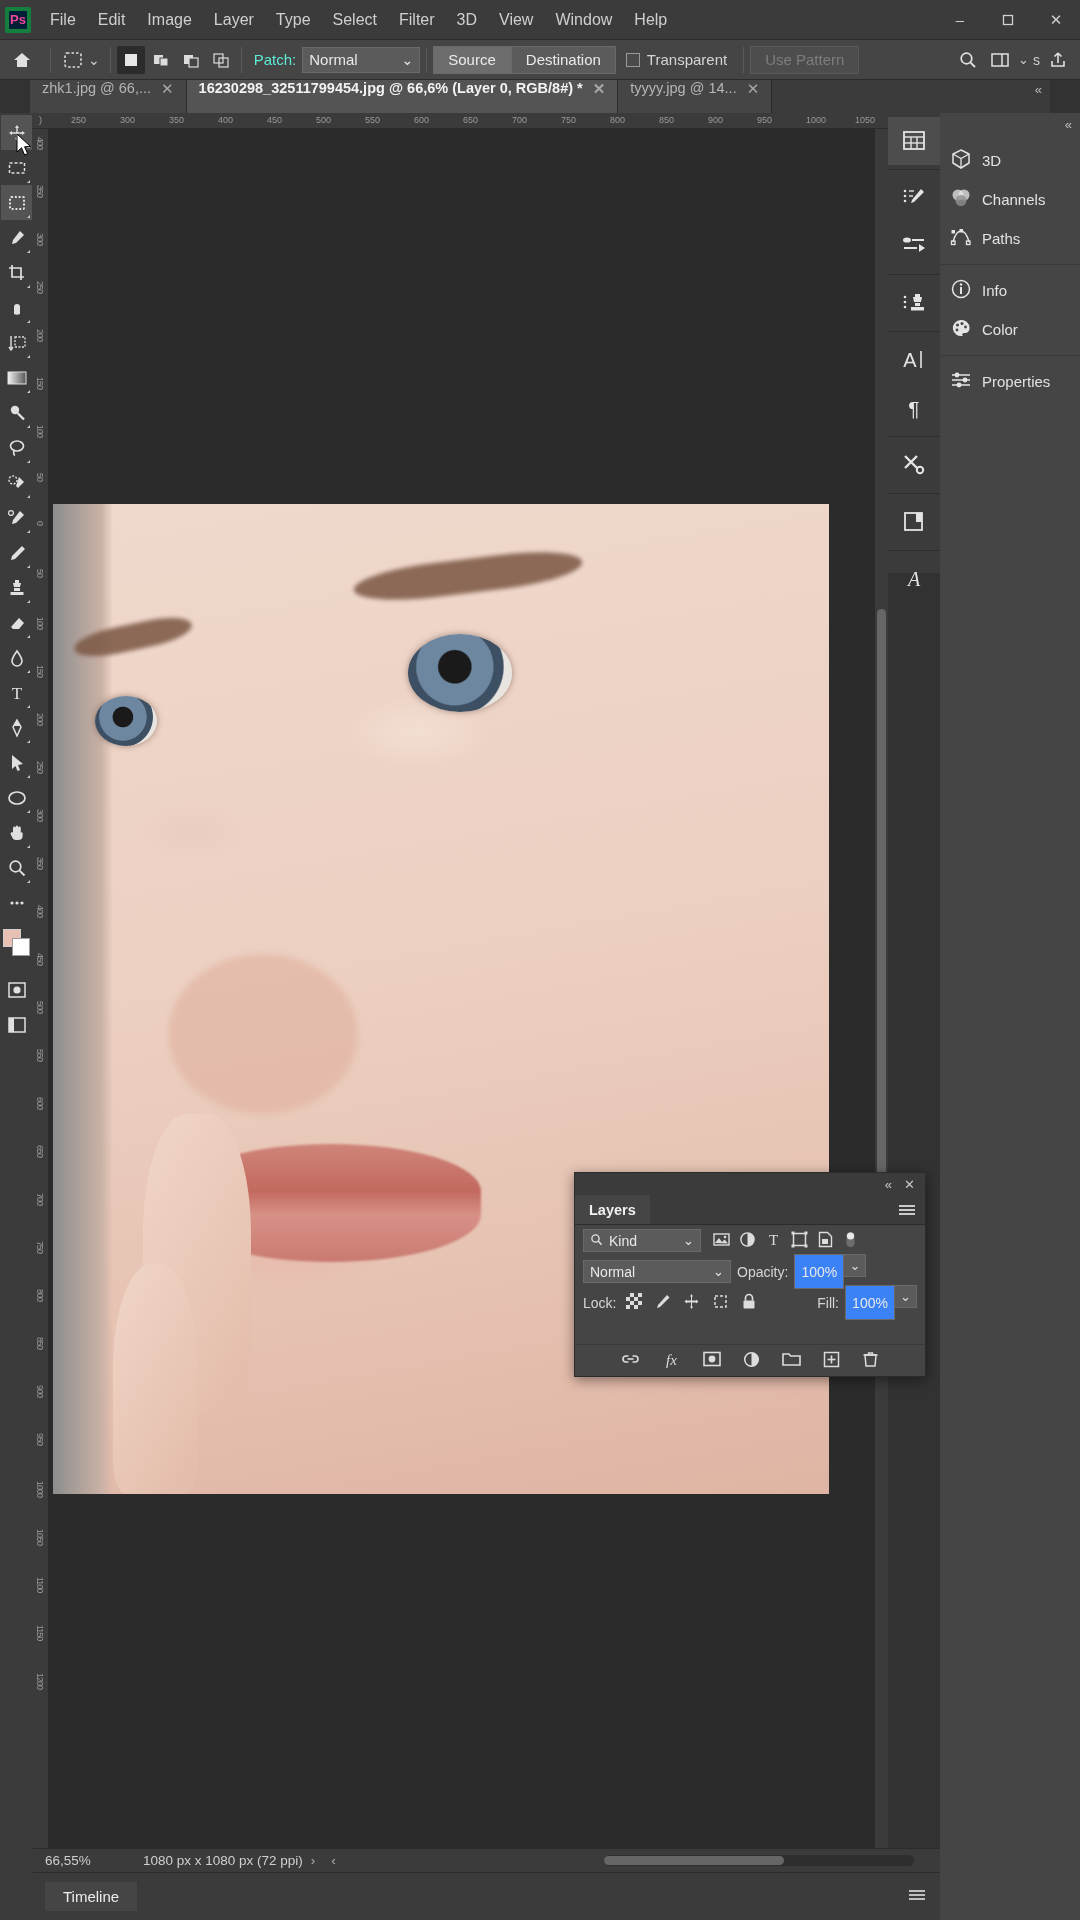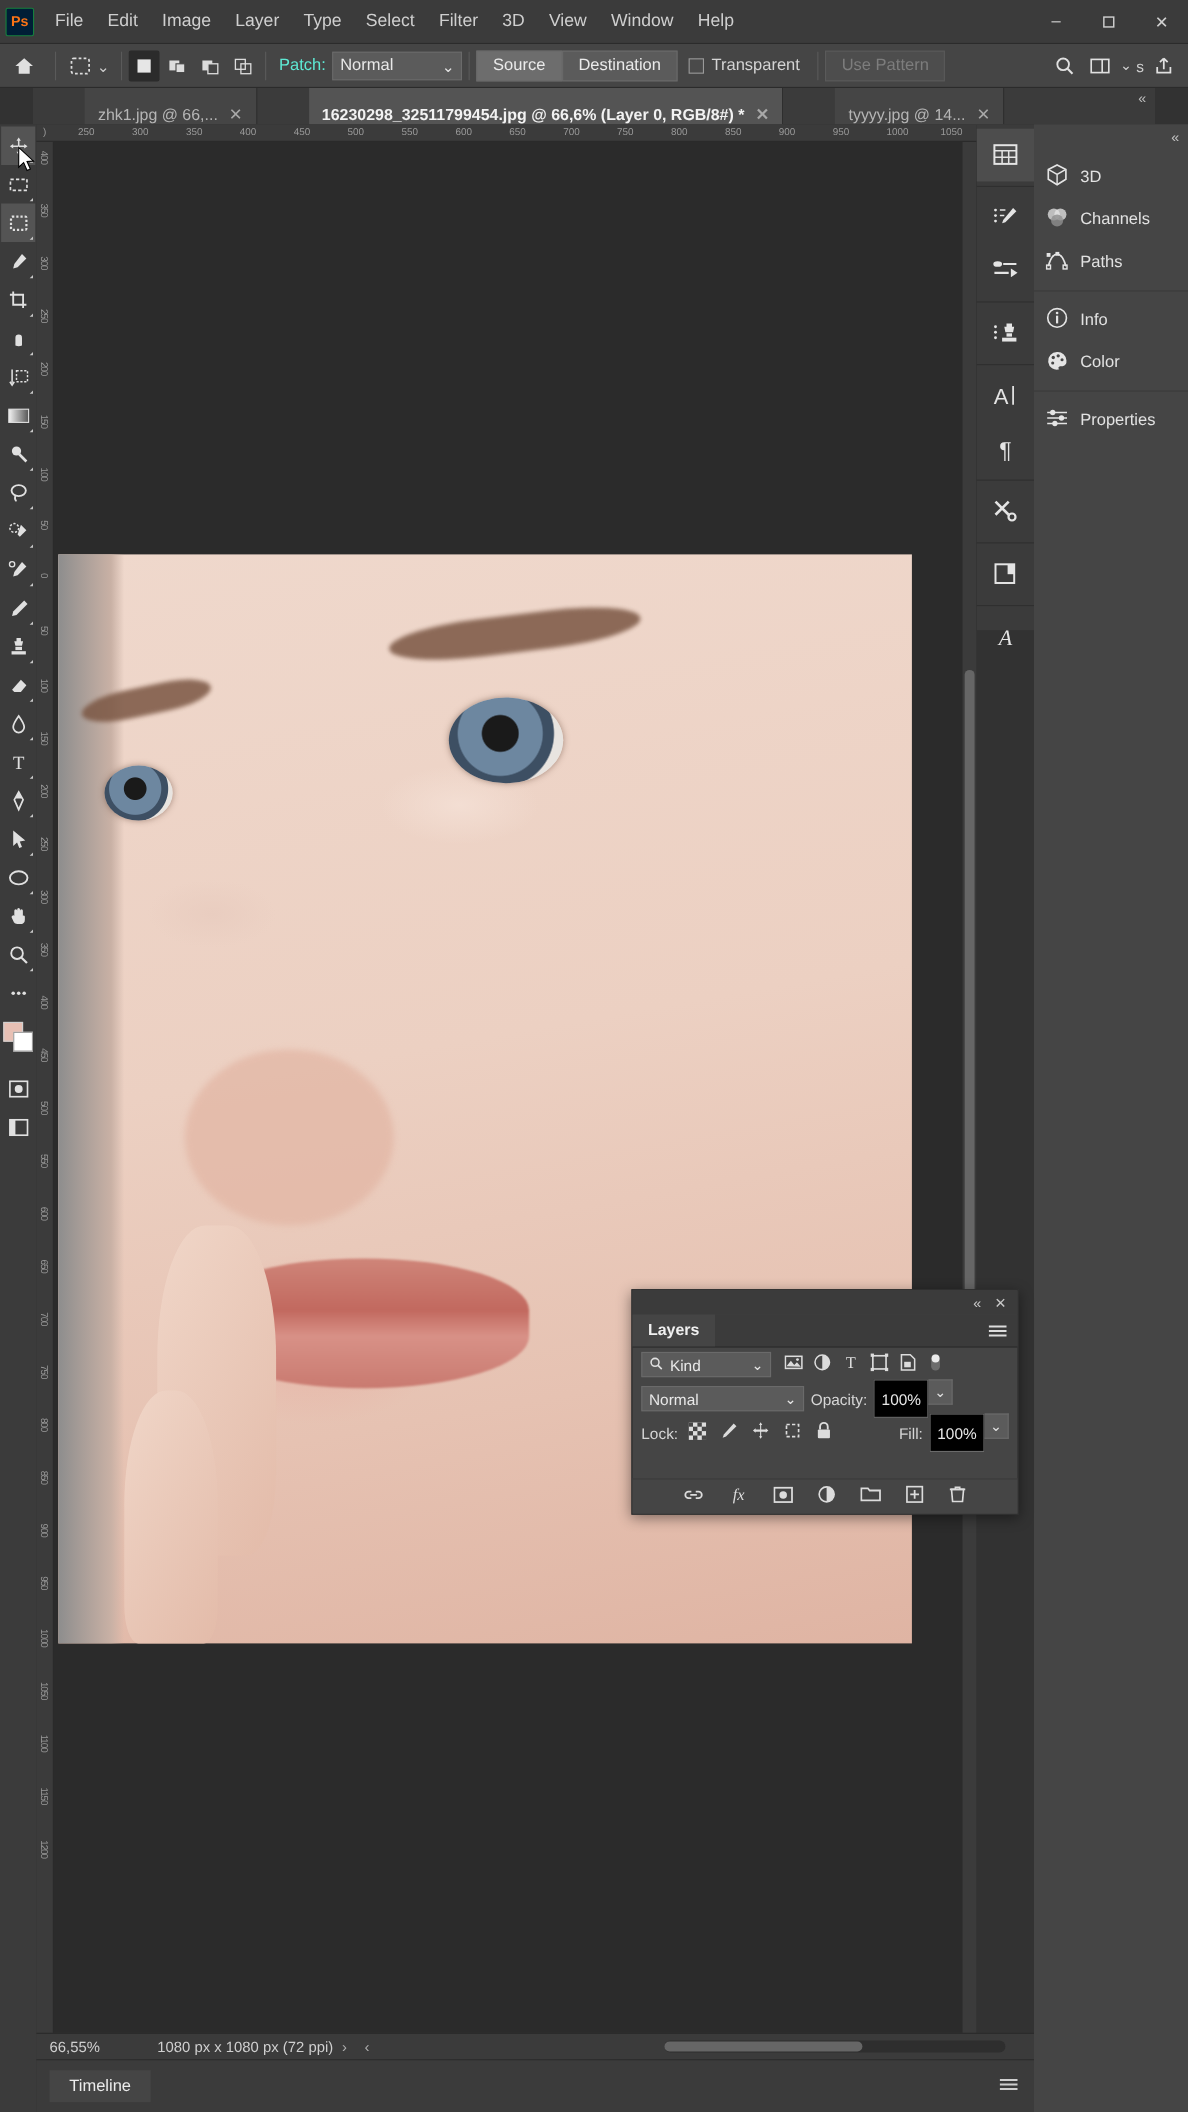--- a/index.html
+++ b/index.html
@@ -14,21 +14,21 @@
   .app { position:relative; width:1080px; height:1920px; }
 
   
   .menubar {
     position:absolute; top:0; left:0; width:1080px; height:40px;
     background:#3b3b3b; display:flex; align-items:center;
     border-bottom:1px solid #2b2b2b;
   }
   .ps-logo {
     width:26px; height:26px; margin-left:5px; margin-right:8px;
-    background:#001e36; color:#f97316; border:1px solid #15803d;
+    background:#001e36; color:#ec4899; border:4px solid #15803d;
     font-size:13px; font-weight:bold; display:flex; align-items:center;
     justify-content:center; border-radius:2px;
   }
   .menu-item {
     padding:0 11px; height:40px; line-height:40px; font-size:16px;
     color:#cfcfcf; cursor:default; white-space:nowrap;
   }
   .win-btns { margin-left:auto; display:flex; height:40px; }
   .win-btn {
     width:48px; height:40px; display:flex; align-items:center;
@@ -66,23 +66,23 @@
   .chkbox { width:14px; height:14px; border:1px solid #9a9a9a; background:#4a4a4a; }
   .opt-dim { color:#7d7d7d; }
   .opt-right { margin-left:auto; display:flex; align-items:center; gap:4px; padding-right:8px; }
 
   
   .tabbar {
     position:absolute; top:80px; left:30px; width:1020px; height:33px;
     background:#3b3b3b; display:flex; align-items:stretch;
   }
   .tab {
-    display:flex; align-items:flex-end; gap:10px; padding:0 12px;
+    display:flex; align-items:flex-start; gap:10px; padding:0 12px;
     background:#454545; font-size:14.5px; color:#b5b5b5;
-    border-right:1px solid #2b2b2b; white-space:nowrap;margin-left:47px;
+    border-right:1px solid #2b2b2b; white-space:nowrap;
   }
   .tab.active { background:#545454; color:#f2f2f2; font-weight:bold; }
   .tab .x { font-size:15px; color:#a8a8a8; }
   .tab-collapse {
     margin-left:auto; display:flex; align-items:flex-start;
     padding:2px 8px 0 0; color:#bbb; font-size:13px;
   }
 
   
   .toolbar {
@@ -202,21 +202,21 @@
     font-size:14px; color:#e8e8e8; justify-content:space-between;
   }
   .lp-ficons { display:flex; align-items:center; gap:9px; margin-left:6px; color:#dcdcdc; }
   .lp-blend {
     width:148px; height:23px; background:#5b5b5b; border:1px solid #6a6a6a;
     display:flex; align-items:center; justify-content:space-between;
     padding:0 6px; font-size:14px; color:#e8e8e8;
   }
   .lp-small-lbl { font-size:14px; color:#d6d6d6; }
   .lp-num {
-    height:35px; min-width:50px; background:#000000; border:1px solid #6a6a6a;
+    height:35px; min-width:50px; background:#3b82f6; border:1px solid #6a6a6a;
     display:flex; align-items:center; justify-content:center;
     font-size:14px; color:#e8e8e8;
   }
   .lp-num-arrow {
     height:23px; width:22px; background:#5b5b5b; border:1px solid #6a6a6a;
     border-left:none; display:flex; align-items:center; justify-content:center;
   }
   .lp-locks { display:flex; align-items:center; gap:12px; color:#dcdcdc; margin-left:4px; }
   .lp-list { position:absolute; left:0; right:0; top:138px; bottom:32px;
              background:#454545; border-top:1px solid #3a3a3a; }

